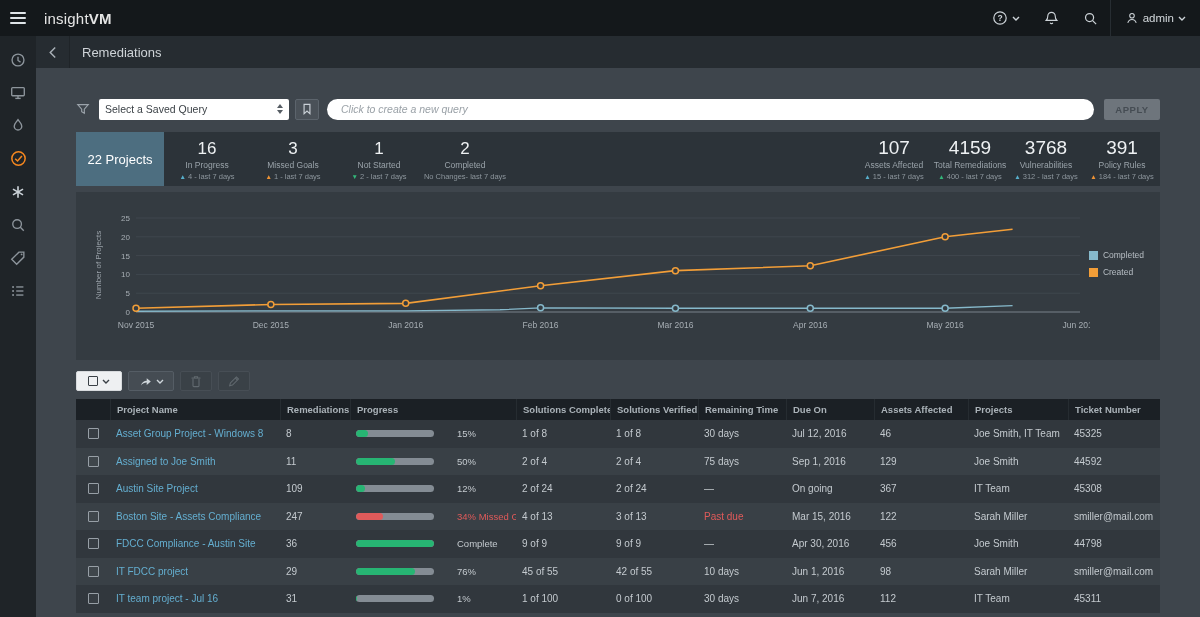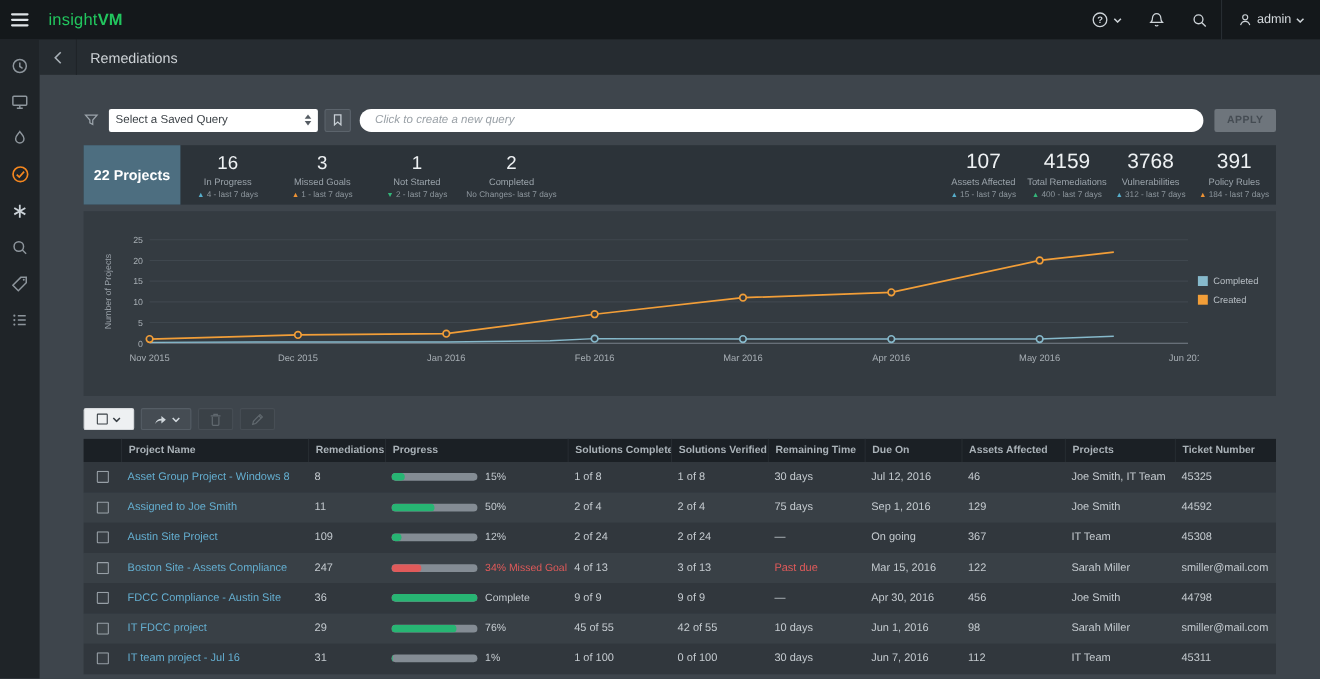--- a/index.html
+++ b/index.html
@@ -4,21 +4,21 @@
 <style>
 *{box-sizing:border-box;margin:0;padding:0}
 html,body{width:1200px;height:617px;overflow:hidden;background:#3e454c;
   font-family:"Liberation Sans","DejaVu Sans",sans-serif;}
 .app{position:relative;width:1200px;height:617px;overflow:hidden}
 
 
 .topbar{position:absolute;top:0;left:0;right:0;height:36px;background:#14181b;display:flex;align-items:center;z-index:6}
 .hamburger{width:36px;height:36px;display:flex;flex-direction:column;justify-content:center;align-items:center;gap:3px;cursor:pointer}
 .hamburger span{display:block;width:16px;height:2px;background:#dfe4e8;border-radius:1px}
-.brand{color:#22c55e;font-size:15px;margin-left:8px;letter-spacing:.2px}
+.brand{color:#e5e5e5;font-size:15px;margin-left:8px;letter-spacing:.2px}
 .brand .lt{font-weight:300}
 .brand b{font-weight:700}
 .top-right{margin-left:auto;display:flex;align-items:center;height:100%}
 .top-item{display:flex;align-items:center;gap:4px;padding:0 12px;height:100%;color:#cdd3d8;cursor:pointer}
 .top-item.user{border-left:1px solid #272d32;padding:0 14px}
 .user-name{font-size:11.5px;color:#d4d9dd}
 .chev{display:inline-flex}
 
 
 .sidebar{position:absolute;top:36px;left:0;bottom:0;width:36px;background:#1f2428;display:flex;flex-direction:column;align-items:center;padding-top:13px;gap:12px;z-index:5}
@@ -43,21 +43,21 @@
 .carets i{width:0;height:0;border-left:3.5px solid transparent;border-right:3.5px solid transparent}
 .carets i.up{border-bottom:4px solid #555c63}
 .carets i.down{border-top:4px solid #555c63}
 .save-q{width:24px;height:21px;margin-left:6px;background:#4a5158;border:1px solid #5c646c;border-radius:2px;display:flex;align-items:center;justify-content:center;color:#c9d0d6;cursor:pointer}
 .query-input{flex:1;height:21px;margin-left:8px;background:#fff;border:none;border-radius:11px;padding:0 14px;font-size:10.5px;font-style:italic;color:#3c4247;outline:none}
 .query-input::placeholder{color:#9aa1a7;font-style:italic}
 .apply-btn{margin-left:10px;width:56px;height:21px;background:#6e757c;color:#454c53;border:none;border-radius:2px;font-size:9.5px;font-weight:700;letter-spacing:.5px;cursor:default}
 
 
 .stats{margin-top:12px;height:54px;background:#2c3339;display:flex;align-items:stretch}
-.projects-tile{width:88px;background:#4d6e80;color:#fff;font-size:13px;font-weight:700;display:flex;align-items:center;justify-content:center;cursor:pointer}
+.projects-tile{width:88px;background:#4d6e80;color:#fff;font-size:13px;font-weight:400;display:flex;align-items:center;justify-content:center;cursor:pointer}
 .stat-items,.stat-totals{display:flex}
 .stat-item{width:86px;padding-top:7px;text-align:center}
 .stat-total{width:76px;padding-top:5px;text-align:center}
 .stat-value{font-size:17px;color:#eef1f3;line-height:1.15}
 .stat-total .stat-value{font-size:19px}
 .stat-label{font-size:8.5px;color:#9aa3aa;margin-top:1px}
 .stat-delta{font-size:7.5px;color:#8d969d;margin-top:2px;white-space:nowrap}
 .stat-delta .tri{font-size:6.5px}
 .spacer{flex:1}
 
@@ -86,21 +86,21 @@
 .thead{background:#1b2025;height:21px}
 .thcell{font-size:9.5px;color:#aab2b8;font-weight:700;padding-left:6px;border-left:1px solid #262c31;height:100%;display:flex;align-items:center;white-space:nowrap;overflow:hidden;cursor:pointer}
 .thcell:first-child{border-left:none}
 .trow{height:27.5px;align-items:center;font-size:10px;color:#c4cacf}
 .trow.odd{background:#31373d}
 .trow.even{background:#394046}
 .tcell{padding-left:6px;overflow:hidden;white-space:nowrap;text-overflow:ellipsis}
 .cbcell{display:flex;align-items:center;justify-content:center;padding-left:0}
 .cb{width:11px;height:11px;border:1px solid #979fa6;border-radius:1px;display:inline-block;background:rgba(255,255,255,.03);cursor:pointer}
 .plink{color:#64aed0;cursor:pointer}
-.progress-cell{display:flex;align-items:center;gap:7px}
+.progress-cell{display:flex;align-items:center;gap:23px}
 .pbar{width:78px;height:7px;background:#848c94;border-radius:4px;overflow:hidden;flex:none}
 .pfill{display:block;height:100%;background:#27b573;border-radius:4px}
 .pfill.missed{background:#e05a5a}
 .plabel{font-size:9.5px;color:#c4cacf;white-space:nowrap}
 .plabel.missed{color:#e05a5a}
 .tcell.past{color:#e05a5a}
 </style>
 </head>
 <body>
 

